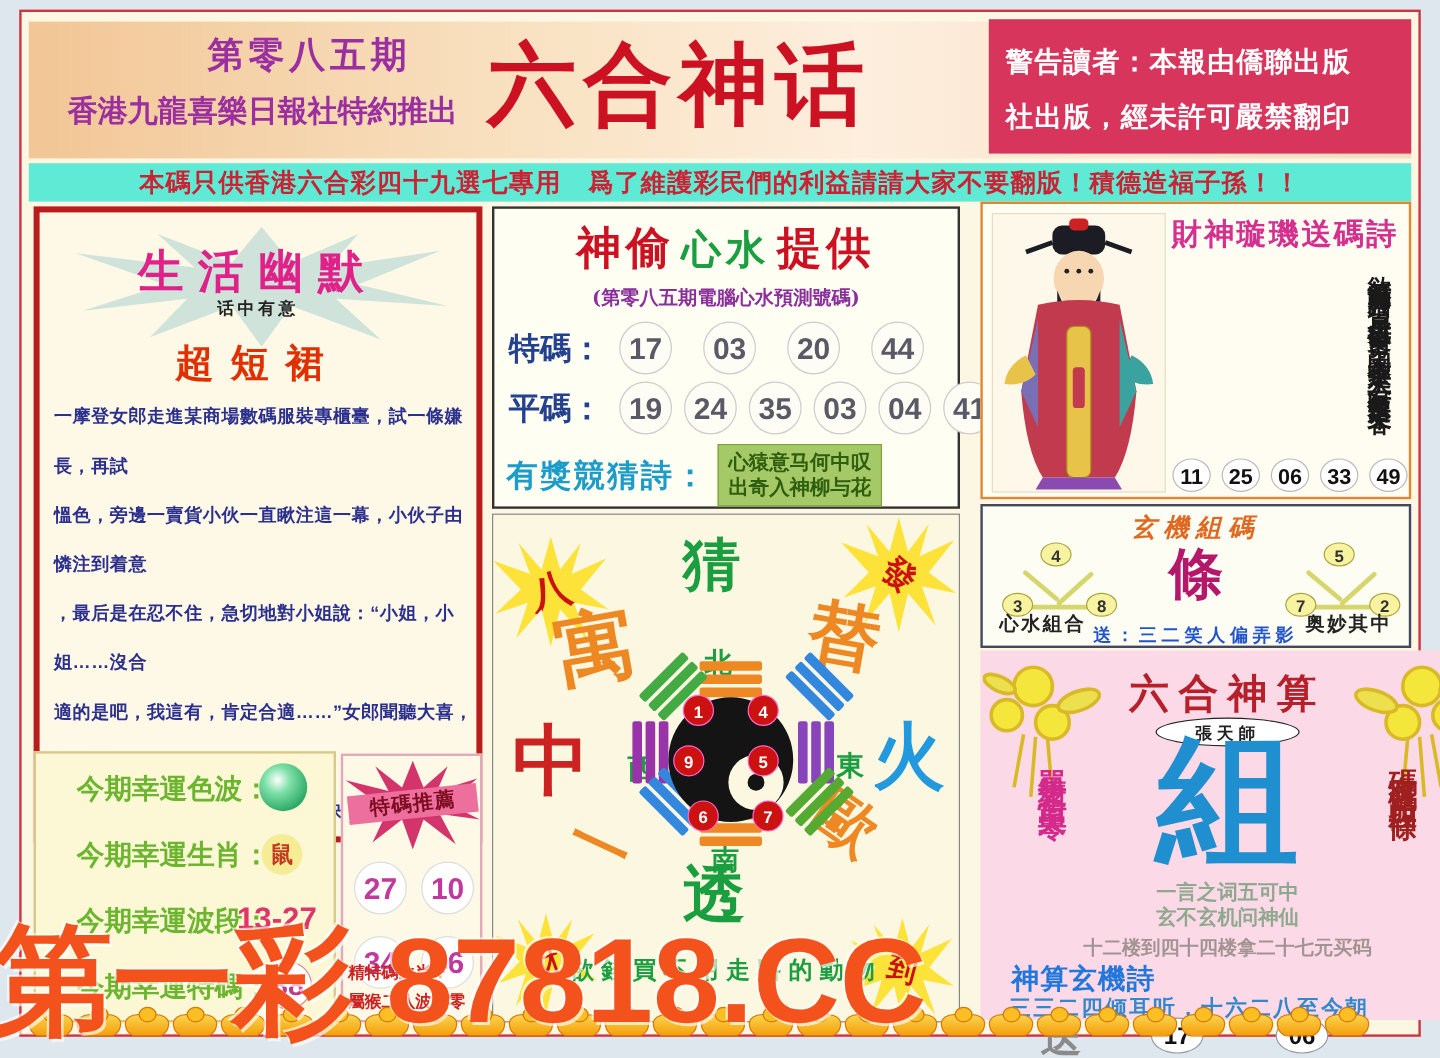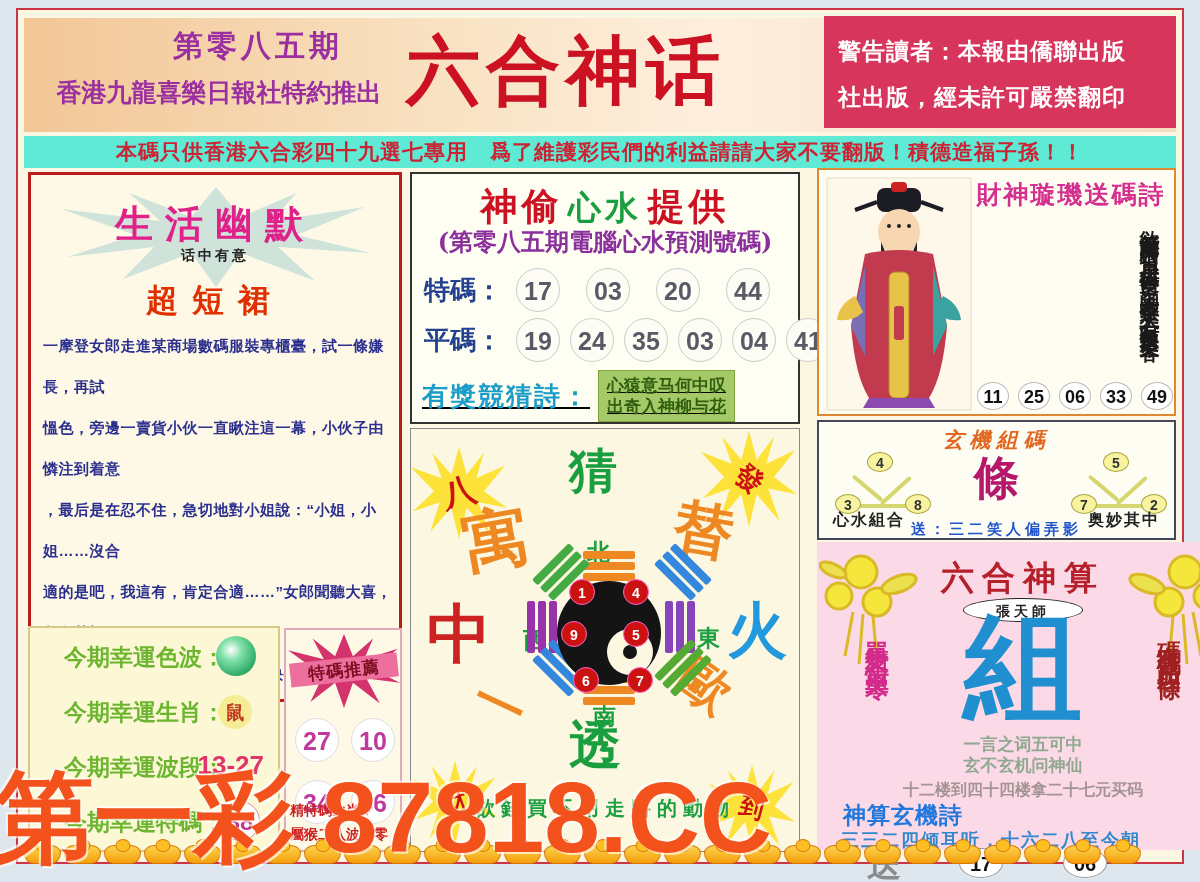--- a/index.html
+++ b/index.html
@@ -39,21 +39,21 @@
   .warn-box div { font-size:23px; font-weight:bold; letter-spacing:1px; line-height:46px; white-space:nowrap; }
   .banner {
     position:absolute; left:6px; top:126px; width:1152px; height:32px;
     background:#5eead4; color:#cc2233; font-size:21px; font-weight:bold;
     text-align:center; line-height:32px; letter-spacing:1px; white-space:nowrap;
     font-family:"DejaVu Serif", serif;
   }
   
   .panel { position:absolute; background:#fdf9e6; }
   
-  .humor { left:10px; top:162px; width:374px; height:530px; border:3px solid #b91c1c; }
+  .humor { left:10px; top:162px; width:374px; height:530px; border:5px solid #b91c1c; }
   .humor-burst {
     position:absolute; left:30px; top:12px; width:310px; height:100px; background:#cfe3da;
     clip-path:polygon(50% 0%,58% 30%,76% 6%,68% 34%,98% 20%,76% 48%,100% 66%,70% 60%,82% 94%,58% 66%,50% 100%,42% 66%,20% 92%,30% 60%,2% 70%,24% 48%,0% 22%,32% 34%,22% 6%,42% 30%);
   }
   .humor-title {
     position:absolute; left:0; top:24px; width:100%; text-align:center;
     color:#e0218a; font-size:38px; font-weight:900; letter-spacing:12px;
     font-family:"DejaVu Serif", serif;
   }
   .humor-sub {
@@ -104,32 +104,32 @@
     color:#c0399c; font-size:25px; font-weight:900; text-align:center; line-height:44px;
   }
   .rec-note { position:absolute; left:4px; top:196px; width:110px; color:#cc2222; font-size:14px; font-weight:bold; font-family:"DejaVu Serif", serif; white-space:nowrap; }
   .rec-note2 { top:172px; }
   .rec-note1b { top:196px; }
   
   .tips { left:392px; top:162px; width:390px; height:252px; background:#fffef2; border:2px solid #333; }
   .tips-title { position:absolute; left:0; top:8px; width:100%; text-align:center; white-space:nowrap; font-family:"DejaVu Serif", serif; font-weight:900; }
   .tips-title .red { color:#cc1122; font-size:37px; letter-spacing:4px; }
   .tips-title .green { color:#1a9e40; font-size:33px; letter-spacing:4px; }
-  .tips-sub { position:absolute; left:0; top:52px; width:100%; text-align:center; color:#8a2f9b; font-size:24px; font-weight:bold; font-family:"DejaVu Serif", serif; }
+  .tips-sub { position:absolute; left:0; top:64px; width:100%; text-align:center; color:#8a2f9b; font-size:16px; font-weight:bold; font-family:"DejaVu Serif", serif; }
   .num-row { position:absolute; left:12px; width:370px; display:flex; align-items:center; }
   .row-special { top:94px; }
   .row-normal  { top:144px; }
   .num-label { color:#23418e; font-size:26px; font-weight:900; margin-right:14px; font-family:"DejaVu Serif", serif; white-space:nowrap; }
   .circ {
     width:44px; height:44px; border-radius:50%; background:#fdfdf6; border:1px solid #ccc;
     color:#5a5a66; font-size:25px; font-weight:900; text-align:center; line-height:44px;
     margin-right:26px; flex-shrink:0;
   }
   .row-normal .circ { margin-right:10px; }
-  .poem-row { position:absolute; left:10px; top:196px; width:372px; display:flex; align-items:center;text-decoration:underline; }
+  .poem-row { position:absolute; left:10px; top:196px; width:372px; display:flex; align-items:center; }
   .poem-label { color:#1b9cc9; font-size:26px; font-weight:900; letter-spacing:2px; white-space:nowrap; font-family:"DejaVu Serif", serif; }
   .poem-box {
     margin-left:8px; background:#a6c968; border:1px solid #7fa43e; padding:4px 8px;
     color:#2f5e0f; font-size:17px; font-weight:900; line-height:21px; white-space:nowrap;
   }
   
   .puzzle { left:392px; top:418px; width:390px; height:424px; background:#fbf7e1; border:1px solid #888; overflow:hidden; }
   .burst { position:absolute; background:#fde23a;
     clip-path:polygon(50% 0%,58% 30%,76% 6%,68% 34%,98% 20%,76% 48%,100% 66%,70% 60%,82% 94%,58% 66%,50% 100%,42% 66%,20% 92%,30% 60%,2% 70%,24% 48%,0% 22%,32% 34%,22% 6%,42% 30%);
     display:flex; align-items:center; justify-content:center;

